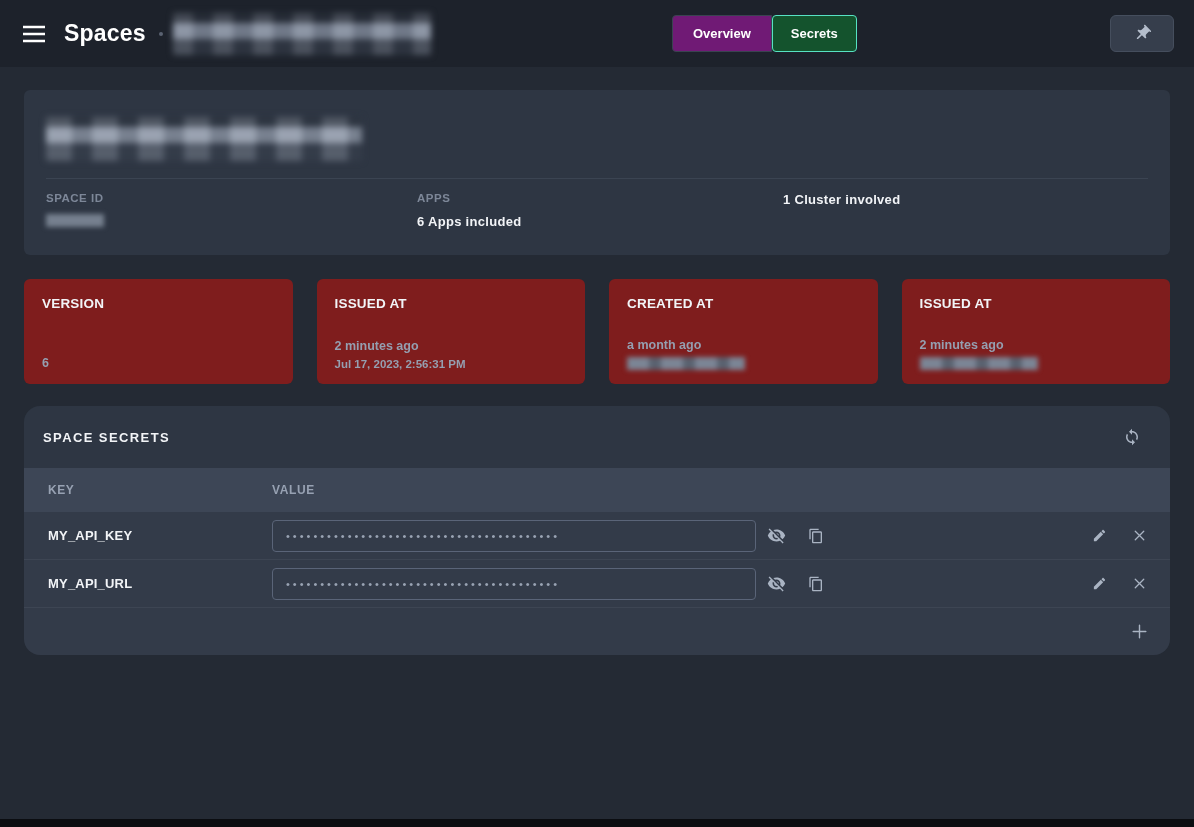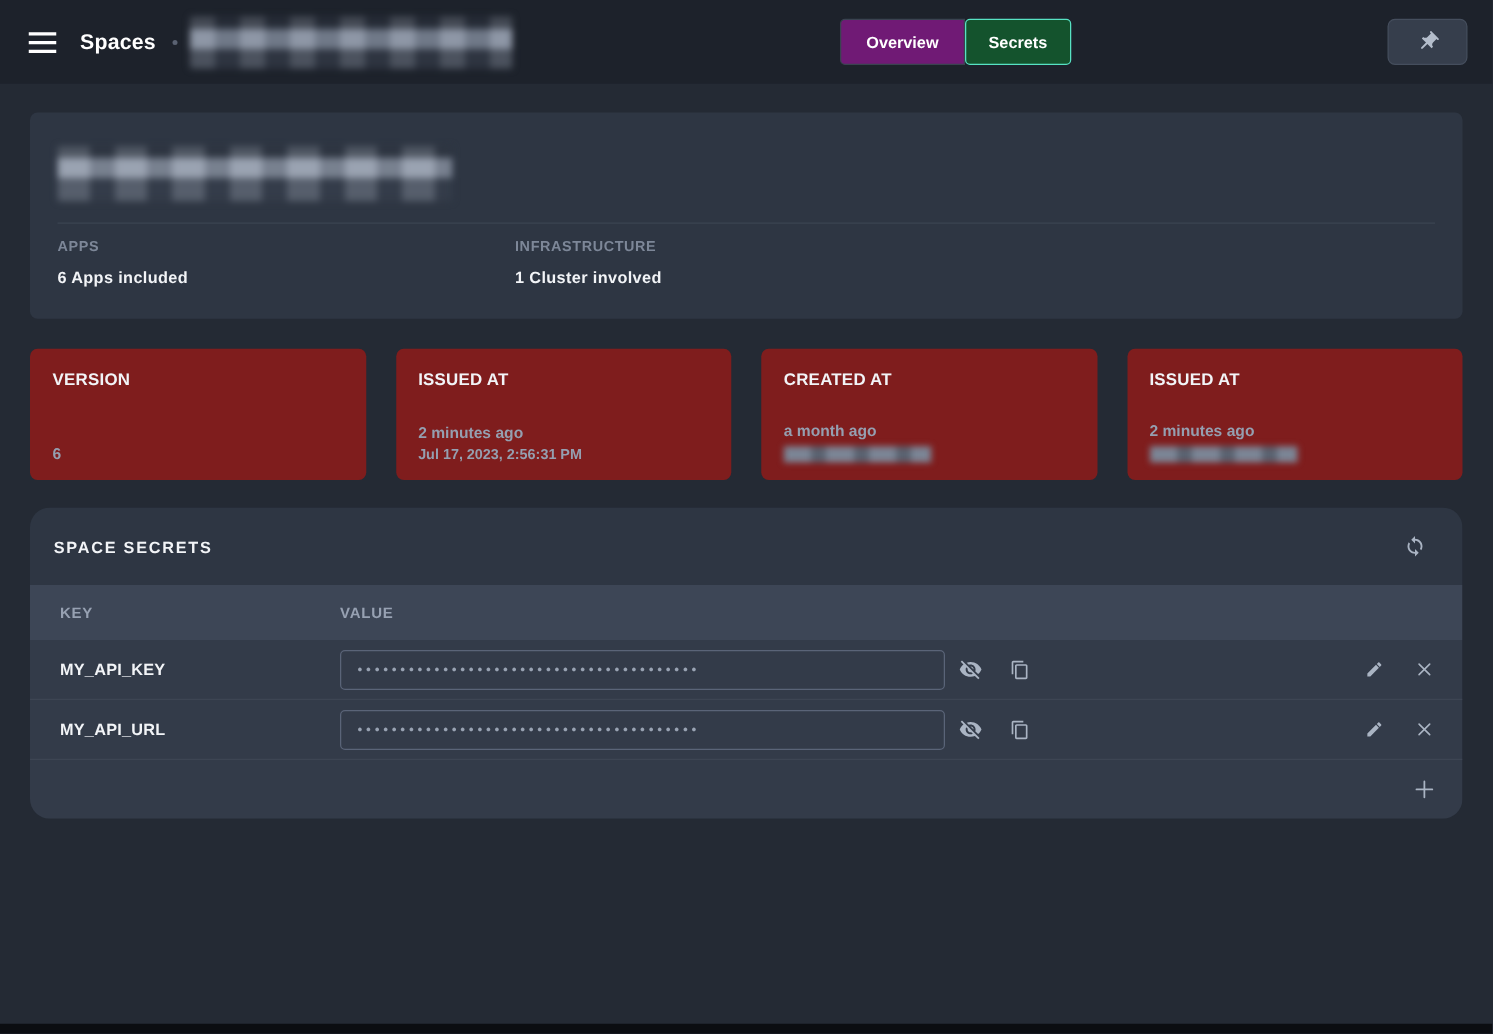--- a/index.html
+++ b/index.html
@@ -18,21 +18,21 @@
     height:67px; background:#1d222b;
     display:flex; align-items:center;
     padding:0 20px; position:relative;
   }
   .menu-btn {
     background:none; border:none; color:#ffffff;
     width:28px; height:28px; padding:2px; margin-right:16px;
     display:flex; align-items:center; justify-content:center;
   }
   .brand {
-    color:#ffffff; font-size:17px; font-weight:700;
+    color:#ffffff; font-size:23px; font-weight:700;
     letter-spacing:.2px; margin-right:13px;
   }
   .sep-dot {
     width:4px; height:4px; border-radius:50%;
     background:#5a6272; margin-right:10px; flex:0 0 auto;
   }
   .redact { filter:blur(3px); border-radius:2px; }
   .redact-topbar {
     width:258px; height:42px;
     background:
@@ -162,26 +162,29 @@
     </svg>
   </button>
 </header>
 
 <main class="content">
 
   <section class="overview-card">
     <div class="redact redact-title"></div>
     <hr class="card-divider">
     <div class="fields">
+      <div class="field-1">
+        <div class="field-label">SPACE ID</div>
+        <div class="redact-spaceid"></div>
+      </div>
       <div class="field-2">
         <div class="field-label">APPS</div>
         <div class="field-value">6 Apps included</div>
       </div>
       <div class="field-3">
-        <div class="field-label">INFRASTRUCTURE</div>
         <div class="field-value">1 Cluster involved</div>
       </div>
     </div>
   </section>
 
   <section class="stats">
     <div class="stat-card">
       <div class="stat-title">VERSION</div>
       <div>
         <div class="stat-line1">6</div>

